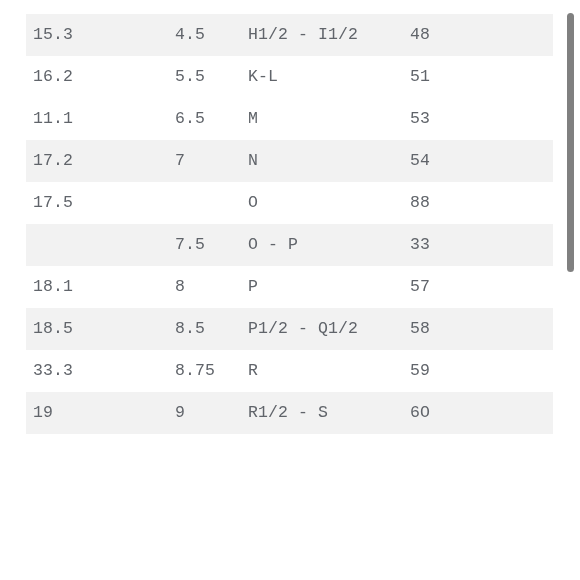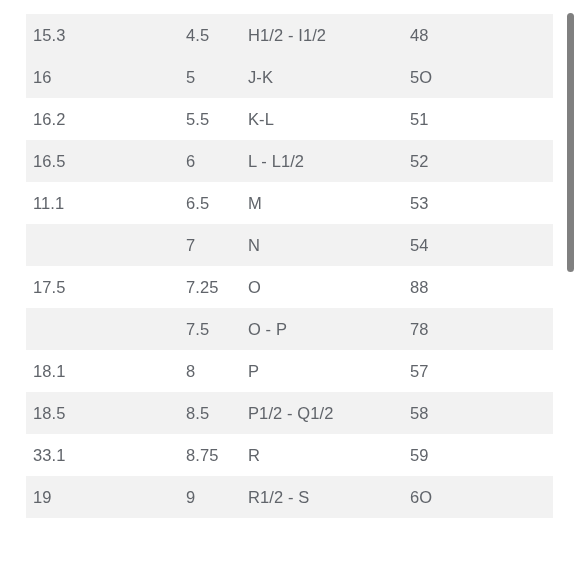--- a/index.html
+++ b/index.html
@@ -29,20 +29,21 @@
     position: absolute;
     top: -28px;
     left: 0;
     width: 580px;
   }
 
   .table-row {
     position: relative;
     height: 42px;
     width: 580px;
+    font-family: Liberation Mono, monospace;
   }
 
   
   .table-row.striped::before {
     content: "";
     position: absolute;
     left: 26px;
     right: 27px;
     top: 0;
     bottom: 0;
@@ -54,21 +55,21 @@
     top: 0;
     height: 42px;
     line-height: 42px;
     font-size: 16.5px;
     color: #60646a;
     white-space: nowrap;
     letter-spacing: 0.1px;
   }
 
   .col-0 { left: 33px;  }
-  .col-1 { left: 186px; }
+  .col-1 { left: 175px; }
   .col-2 { left: 248px; }
   .col-3 { left: 410px; }
 
   
   .scrollbar-track {
     position: absolute;
     top: 0;
     right: 6px;
     width: 7px;
     height: 580px;
@@ -94,74 +95,62 @@
         <div class="cell col-1">3.75</div>
         <div class="cell col-2">H</div>
         <div class="cell col-3">46</div>
       </div>
       <div class="table-row striped">
         <div class="cell col-0">15.3</div>
         <div class="cell col-1">4.5</div>
         <div class="cell col-2">H1/2 - I1/2</div>
         <div class="cell col-3">48</div>
       </div>
-      <div class="table-row striped">
-        <div class="cell col-0">16</div>
-        <div class="cell col-1">5</div>
-        <div class="cell col-2">J-K</div>
-        <div class="cell col-3">5O</div>
-      </div>
       <div class="table-row">
         <div class="cell col-0">16.2</div>
         <div class="cell col-1">5.5</div>
         <div class="cell col-2">K-L</div>
         <div class="cell col-3">51</div>
-      </div>
-      <div class="table-row striped">
-        <div class="cell col-0">16.5</div>
-        <div class="cell col-1">6</div>
-        <div class="cell col-2">L - L1/2</div>
-        <div class="cell col-3">52</div>
       </div>
       <div class="table-row">
         <div class="cell col-0">11.1</div>
         <div class="cell col-1">6.5</div>
         <div class="cell col-2">M</div>
         <div class="cell col-3">53</div>
       </div>
       <div class="table-row striped">
+        <div class="cell col-0">17.2</div>
         <div class="cell col-1">7</div>
         <div class="cell col-2">N</div>
         <div class="cell col-3">54</div>
       </div>
       <div class="table-row">
         <div class="cell col-0">17.5</div>
-        <div class="cell col-1">7.25</div>
         <div class="cell col-2">O</div>
         <div class="cell col-3">88</div>
       </div>
       <div class="table-row striped">
         <div class="cell col-1">7.5</div>
         <div class="cell col-2">O - P</div>
-        <div class="cell col-3">78</div>
+        <div class="cell col-3">33</div>
       </div>
       <div class="table-row">
         <div class="cell col-0">18.1</div>
         <div class="cell col-1">8</div>
         <div class="cell col-2">P</div>
         <div class="cell col-3">57</div>
       </div>
       <div class="table-row striped">
         <div class="cell col-0">18.5</div>
         <div class="cell col-1">8.5</div>
         <div class="cell col-2">P1/2 - Q1/2</div>
         <div class="cell col-3">58</div>
       </div>
       <div class="table-row">
-        <div class="cell col-0">33.1</div>
+        <div class="cell col-0">33.3</div>
         <div class="cell col-1">8.75</div>
         <div class="cell col-2">R</div>
         <div class="cell col-3">59</div>
       </div>
       <div class="table-row striped">
         <div class="cell col-0">19</div>
         <div class="cell col-1">9</div>
         <div class="cell col-2">R1/2 - S</div>
         <div class="cell col-3">6O</div>
       </div>

